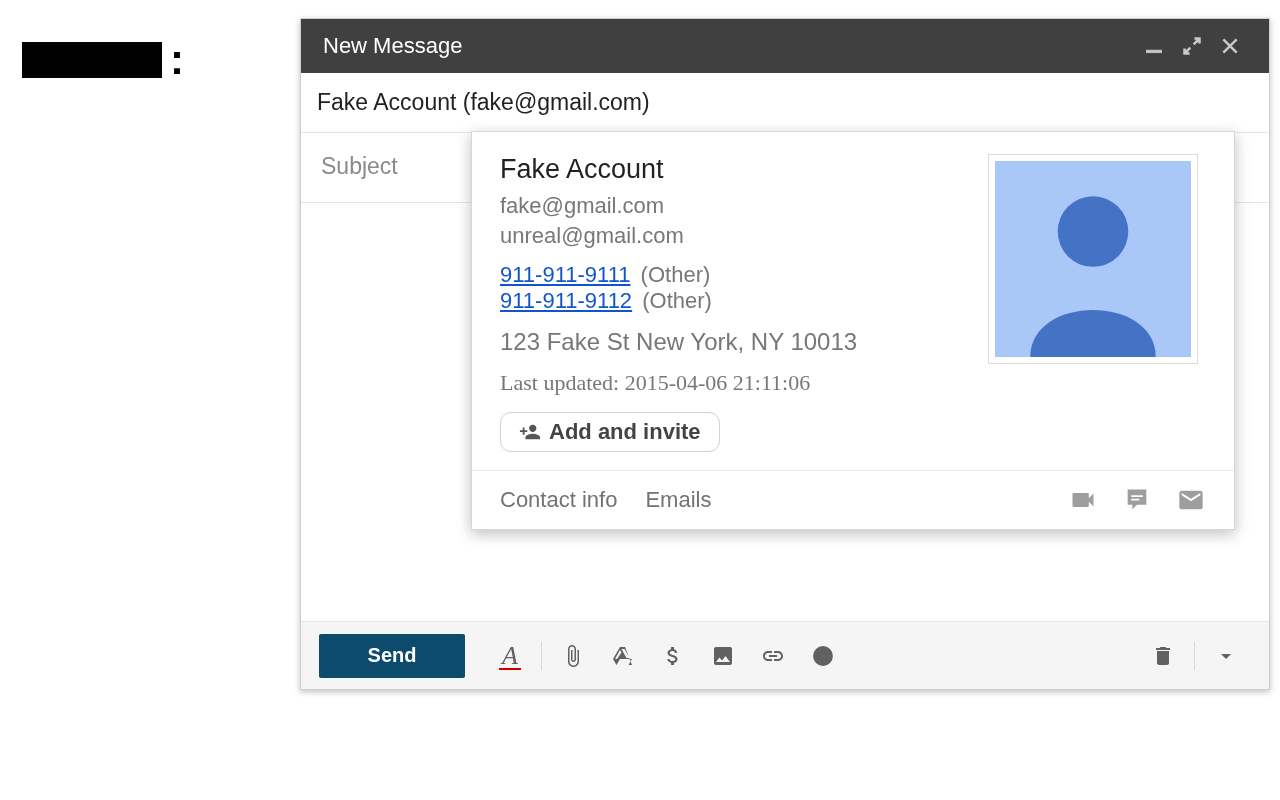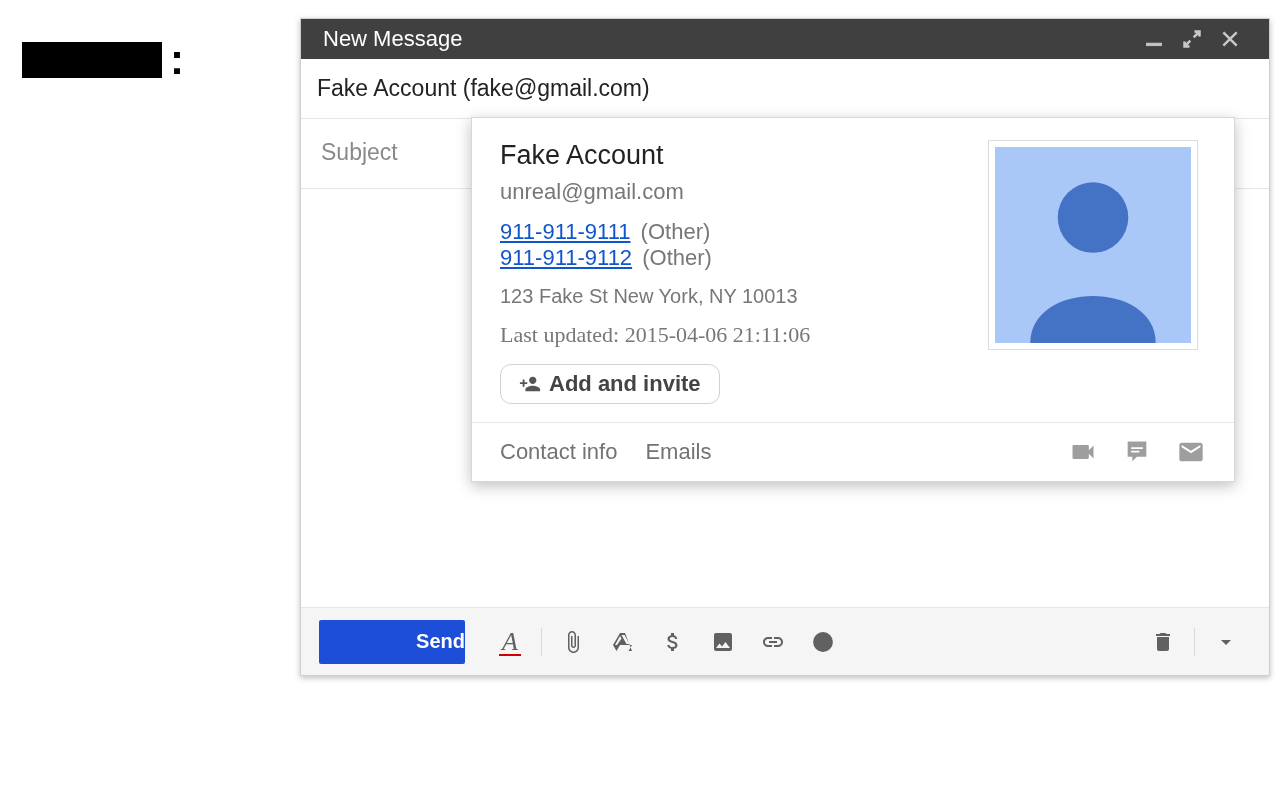--- a/index.html
+++ b/index.html
@@ -39,21 +39,21 @@
       top: 18px;
       width: 970px;
       background: #fff;
       border: 1px solid #cfcfcf;
       box-shadow: 0 2px 6px rgba(0,0,0,0.25);
     }
 
     .titlebar {
       background: #404040;
       color: #fff;
-      height: 40px;
+      height: 54px;
       display: flex;
       align-items: center;
       padding: 0 22px;
       font-size: 22px;
     }
     .titlebar .spacer { flex: 1; }
     .titlebar .winbtn {
       width: 34px;
       height: 34px;
       display: inline-flex;
@@ -97,21 +97,21 @@
     .card-top {
       padding: 22px 36px 18px 28px;
       display: flex;
     }
     .card-top .info { flex: 1; }
     .contact-name { font-size: 27px; color: #222; margin-bottom: 6px; }
     .email-line { color: #777; font-size: 22px; line-height: 1.35; }
     .phones { margin-top: 12px; font-size: 22px; }
     .phones .phone-link { color: #1155cc; text-decoration: underline; margin-top: 34px; }
     .phones .phone-type { color: #777; margin-left: 4px; }
-    .address { color: #777; font-size: 20px; margin-top: 14px; }
+    .address { color: #777; font-size: 24px; margin-top: 14px; }
     .updated { color: #777; font-size: 22px; margin-top: 14px; font-family: Liberation Serif, serif; }
     .add-invite {
       margin-top: 16px;
       border: 1px solid #d2d2d2;
       background: #fff;
       border-radius: 11px;
       padding: 6px 18px;
       font-size: 22px;
       font-weight: 700;
       color: #444;
@@ -149,30 +149,29 @@
     
     .toolbar {
       border-top: 1px solid #e5e5e5;
       background: #f5f5f5;
       height: 68px;
       display: flex;
       align-items: center;
       padding: 0 18px;
     }
     .send {
-      background: #1d4ed8;
+      background: #0c4a6e;
       color: #fff;
       font-size: 20px;
       font-weight: 700;
       border: none;
       border-radius: 2px;
       height: 44px;
       width: 146px;
       cursor: pointer;
-      text-align: right;
     }
     .tool {
       width: 50px;
       height: 44px;
       display: inline-flex;
       align-items: center;
       justify-content: center;
       cursor: pointer;
       position: relative;
     }
@@ -236,20 +235,21 @@
   <div class="subject-row">
     <span>Subject</span>
   </div>
 
   <div class="body-area">
 
     <div class="card">
       <div class="card-top">
         <div class="info">
           <div class="contact-name">Fake Account</div>
+          <div class="email-line">fake@gmail.com</div>
           <div class="email-line">unreal@gmail.com</div>
           <div class="phones">
             <div>
               <a class="phone-link">911-911-9111</a>
               <span class="phone-type">(Other)</span>
             </div>
             <div>
               <a class="phone-link">911-911-9112</a>
               <span class="phone-type">(Other)</span>
             </div>

